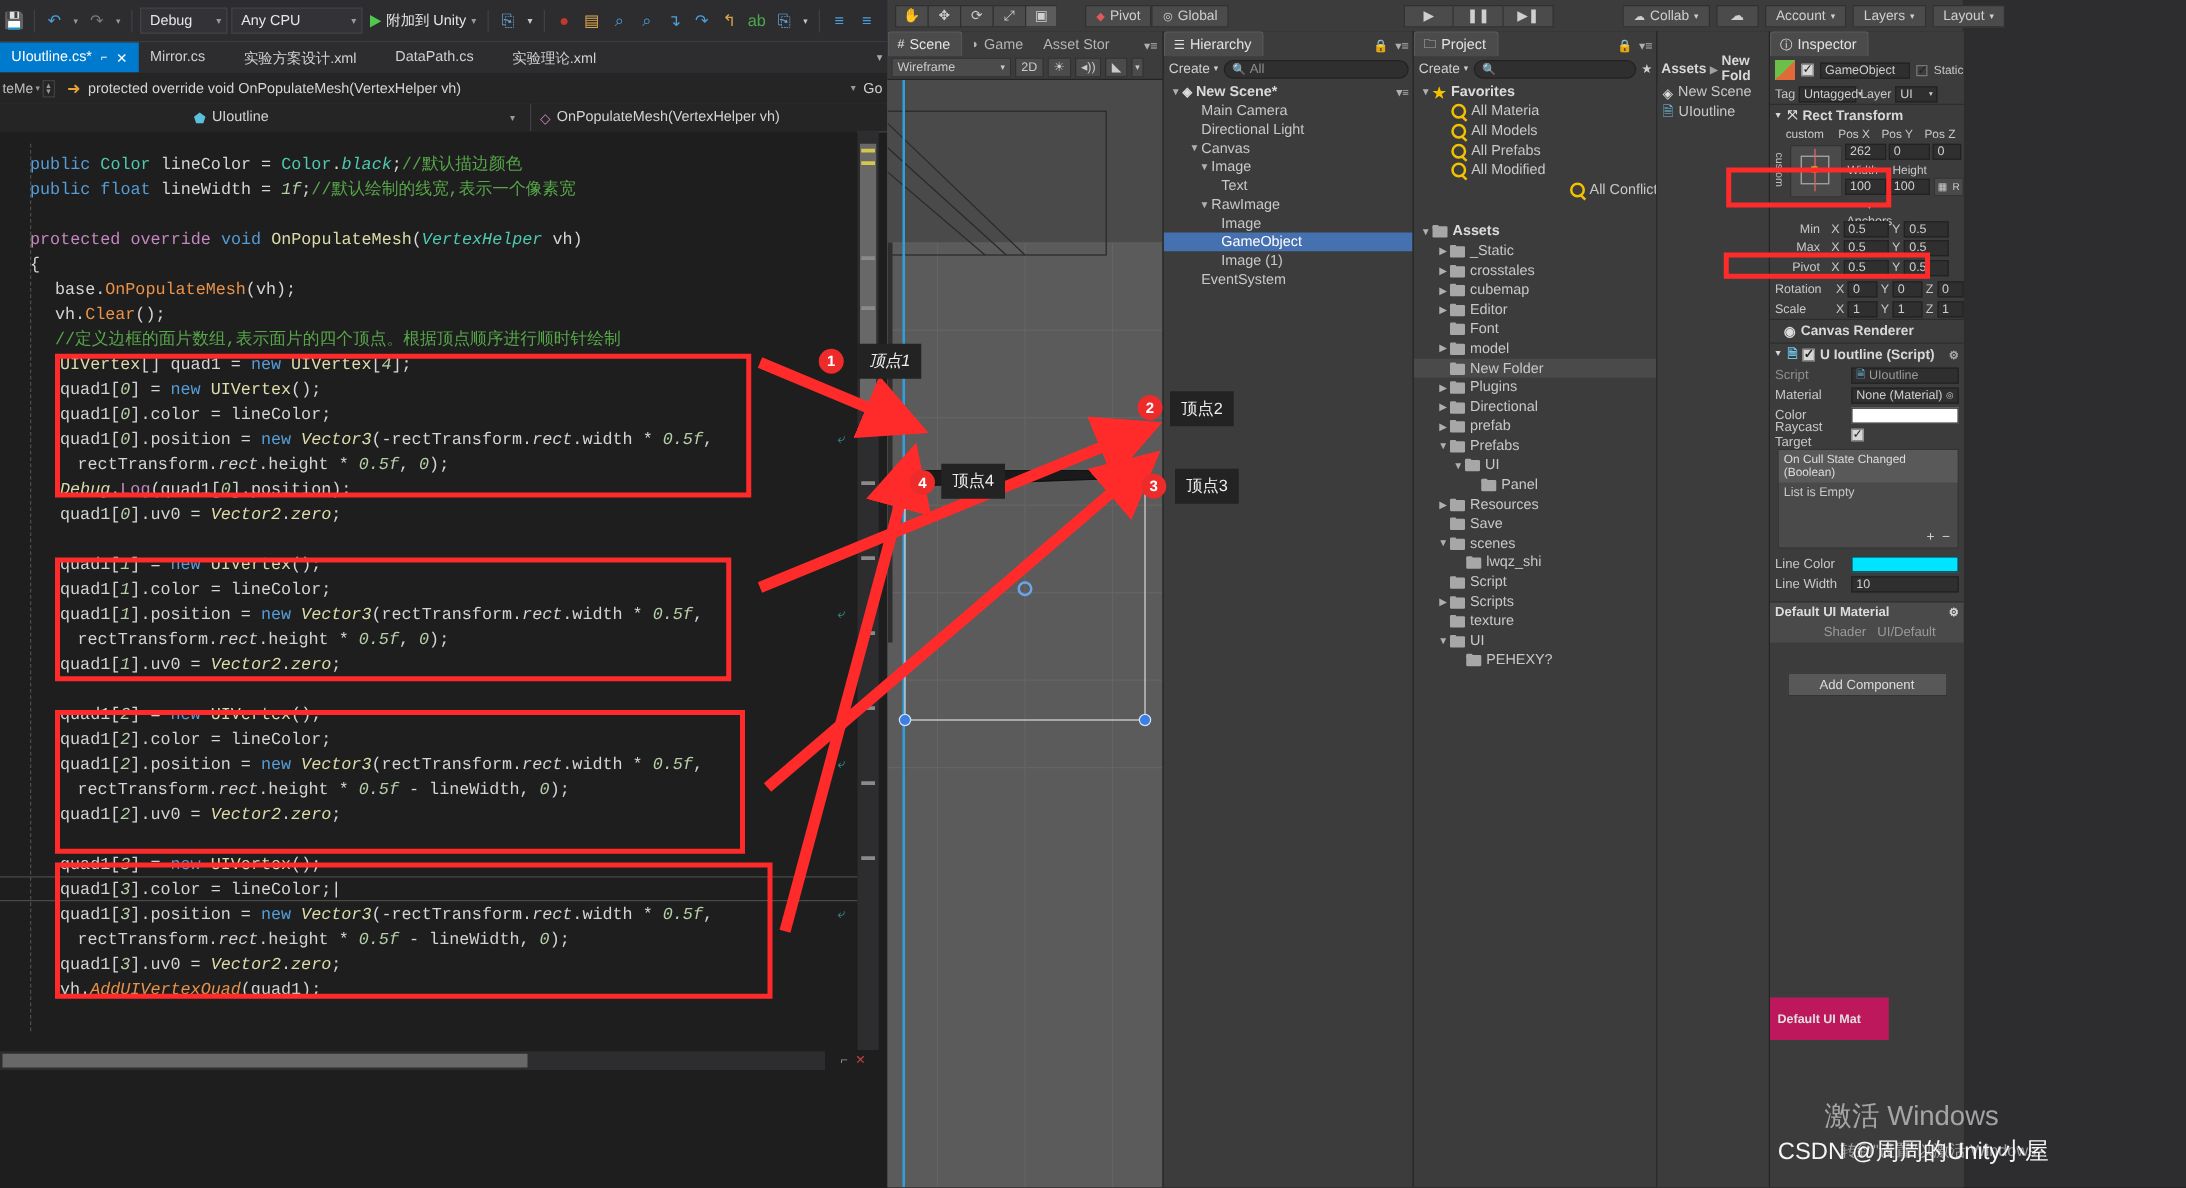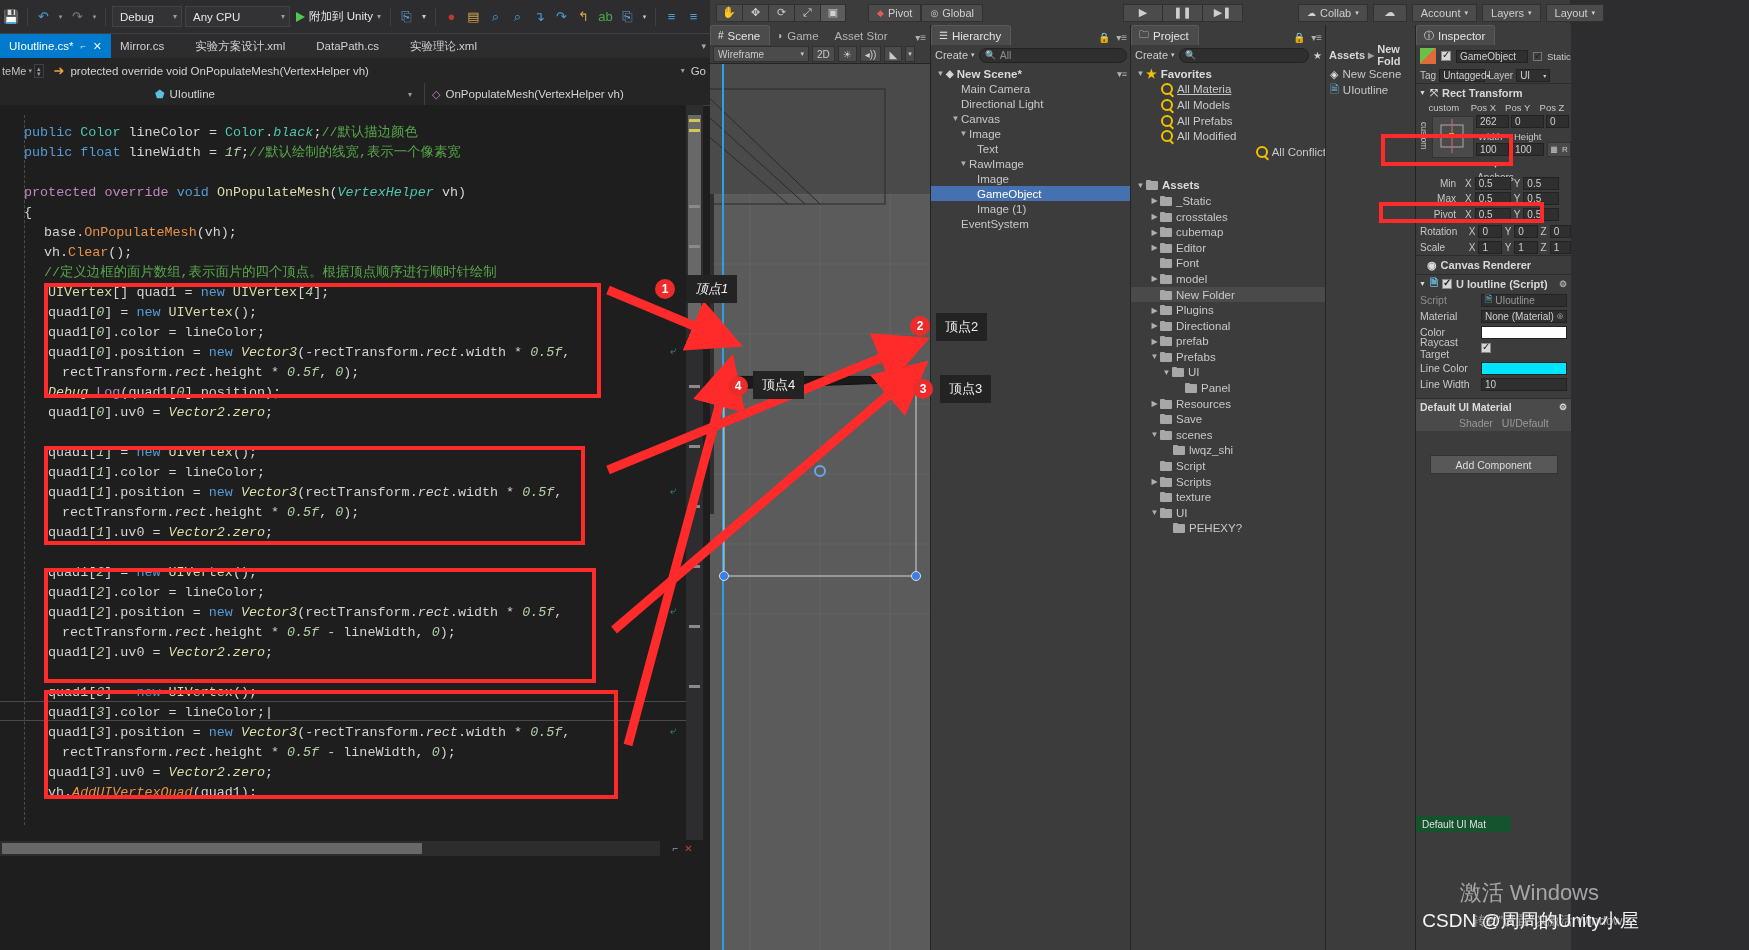--- a/index.html
+++ b/index.html
@@ -513,21 +513,21 @@
             <span style="font-size:9px;">🔍</span>
           </div>
         <span style="color:#cfcfcf;font-size:10px;">★</span>
       </div>
       <div id="proj-body">
         <div class="prow" style="font-weight:bold;color:#dcdcdc;padding-left:4px;">
           <span class="tw">▼</span>
             <span class="star">★</span>
           <span>Favorites</span>
         </div>
-        <div class="prow" style="padding-left:30px;text-decoration:underline;">
+        <div class="prow" style="padding-left:30px;">
             <span class="mag"></span>
             <span>All Materia</span>
           </div>
         <div class="prow" style="padding-left:30px;">
             <span class="mag"></span>
             <span>All Models</span>
           </div>
         <div class="prow" style="padding-left:30px;">
             <span class="mag"></span>
             <span>All Prefabs</span>
@@ -851,20 +851,28 @@
           </span>
         </div>
         <div class="irow">
           <span style="width:58px;">Color</span>
           <span class="ifield" style="flex:1;margin-right:4px;background:#ffffff;border:1px solid #222;"></span>
         </div>
         <div class="irow">
           <span style="width:58px;">Raycast Target</span>
           <span class="chk"></span>
         </div>
+        <div style="margin:3px 4px 0 6px;background:#4a4a4a;border:1px solid #333;">
+          <div style="background:#595959;font-size:9.5px;color:#dcdcdc;padding:2px 4px;"><span>On Cull State Changed (Boolean)</span></div>
+          <div style="font-size:10px;color:#c8c8c8;padding:3px 4px;height:38px;box-sizing:border-box;"><span>List is Empty</span></div>
+          <div style="display:flex;justify-content:flex-end;gap:6px;font-size:11px;color:#cfcfcf;padding:0 6px 2px 0;">
+            <span>+</span>
+              <span>−</span>
+          </div>
+        </div>
         <div class="irow" style="margin-top:4px;">
           <span style="width:58px;">Line Color</span>
           <span class="ifield" style="flex:1;margin-right:4px;background:#00e5ff;border:1px solid #222;"></span>
         </div>
         <div class="irow">
           <span style="width:58px;">Line Width</span>
           <span class="ifield" style="flex:1;margin-right:4px;">
               <span>10</span>
             </span>
         </div>
@@ -880,21 +888,21 @@
             <span style="color:#9a9a9a;padding-left:6px;">UI/Default</span>
           </div>
         </div>
 
         <div style="display:flex;justify-content:center;margin-top:24px;">
           <div style="width:126px;height:17px;background:#585858;border:1px solid #333;display:flex;align-items:center;justify-content:center;color:#dcdcdc;font-size:10.5px;">
             <span>Add Component</span>
           </div>
         </div>
       </div>
-      <div style="position:absolute;left:0;bottom:118px;width:95px;height:16px;background:#14532d;display:flex;align-items:center;padding-left:6px;color:#e0e0e0;font-size:10px;font-weight:normal;box-sizing:border-box;">
+      <div style="position:absolute;left:0;bottom:118px;width:95px;height:34px;background:#be185d;display:flex;align-items:center;padding-left:6px;color:#e0e0e0;font-size:10px;font-weight:bold;box-sizing:border-box;">
         <span>Default UI Mat</span>
       </div>
     </div>
 
   </div>
 
   <svg class="ovl">
     <defs>
       <marker id="ah" markerWidth="6" markerHeight="6" refX="3" refY="3" orient="auto">
         <path d="M0,0 L6,3 L0,6 z" fill="#ff2b2b"></path>

